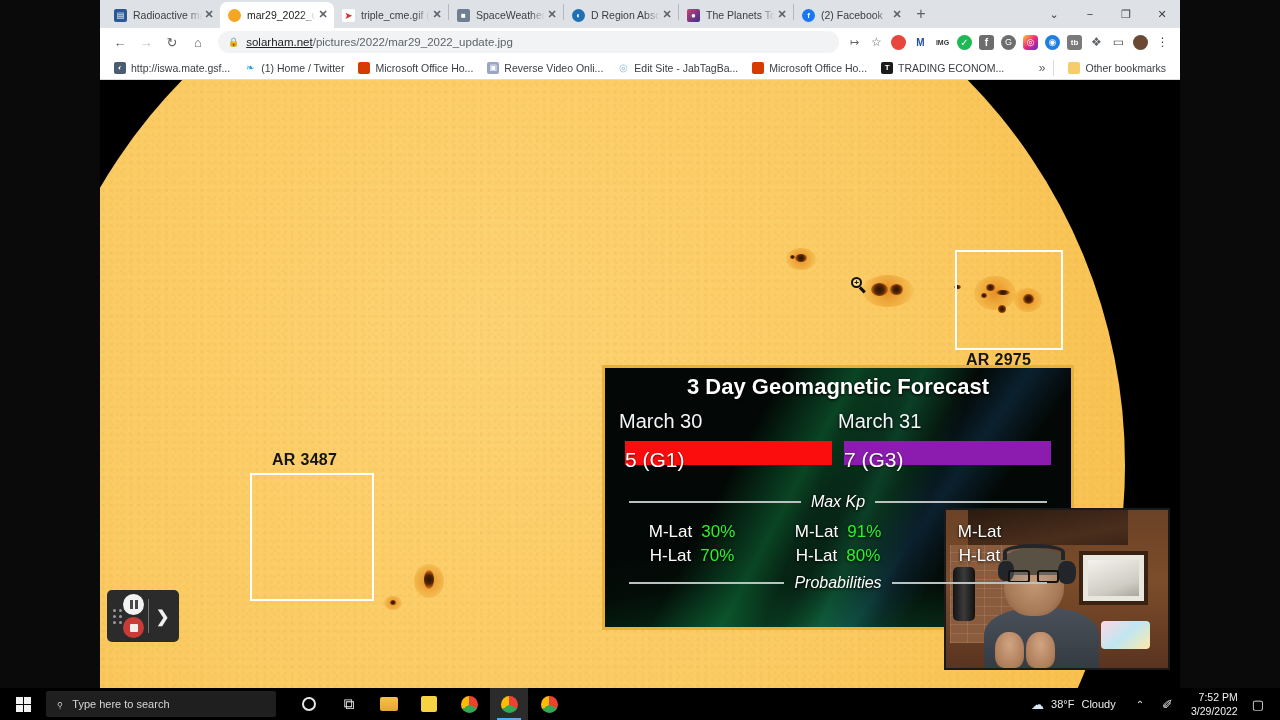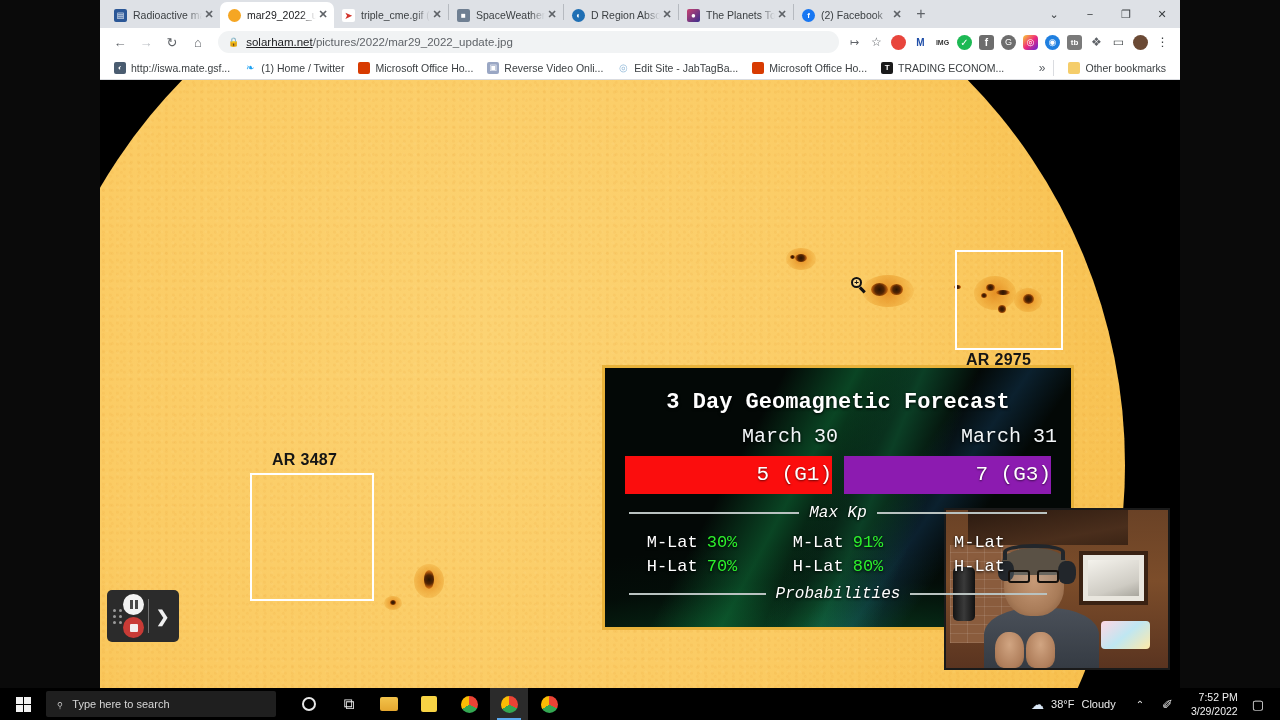--- a/index.html
+++ b/index.html
@@ -152,35 +152,35 @@
   }
   .aurora {
     position: absolute; inset: 0;
     background:
       linear-gradient(118deg, transparent 30%, rgba(20,160,80,0.40) 42%, transparent 52%),
       linear-gradient(112deg, transparent 46%, rgba(30,190,110,0.30) 56%, transparent 66%),
       linear-gradient(125deg, transparent 58%, rgba(40,120,190,0.22) 66%, transparent 74%),
       radial-gradient(ellipse 140% 60% at 50% 115%, rgba(15,120,60,0.55) 0%, rgba(5,40,20,0.15) 55%, transparent 78%),
       #030806;
   }
-  .fc-inner { position: relative; z-index: 2; padding: 22px 14px 0; font-family: Liberation Mono, monospace; }
+  .fc-inner { position: relative; z-index: 2; padding: 6px 14px 0; }
   .fc-title {
     text-align: center; color: #fff; font-weight: 700; font-size: 22px;
     text-shadow: 0 1px 3px #000; margin-bottom: 10px;
   }
   .fc-cols { display: flex; }
-  .fc-col { flex: 1 1 0; min-width: 0; text-align: right; }
+  .fc-col { flex: 1 1 0; min-width: 0; text-align: left; }
   .fc-date { color: #f2f6f8; font-size: 20px; margin-bottom: 8px; text-shadow: 0 1px 3px #000; }
   .kp {
-    margin: 0 6px; height: 38px; line-height: 38px; font-size: 21px;
+    margin: 0 6px; height: 24px; line-height: 38px; font-size: 21px;
     color: #ffffff; text-shadow: 0 1px 2px rgba(0,0,0,.6);
   }
   .kp.red { background: #fb0d0d; }
   .kp.purple { background: #8c1bb0; }
-  .fc-midrow { display: flex; align-items: center; margin-top: 10px; }
+  .fc-midrow { display: flex; align-items: center; margin-top: 28px; }
   .rule { flex: 1 1 0; height: 2px; background: #b9c2c0; margin: 0 10px; }
   .midlabel { color: #ffffff; font-style: italic; font-size: 16px; text-shadow: 0 1px 3px #000; white-space: nowrap; }
   .probs { display: flex; margin-top: 9px; }
   .probcol { flex: 1 1 0; min-width: 0; }
   .probrow {
     display: flex; justify-content: center; gap: 9px; font-size: 17px;
     color: #ffffff; text-shadow: 0 1px 3px #000; line-height: 1.42;
   }
   .probrow .pct { color: #2cf02c; }
 

